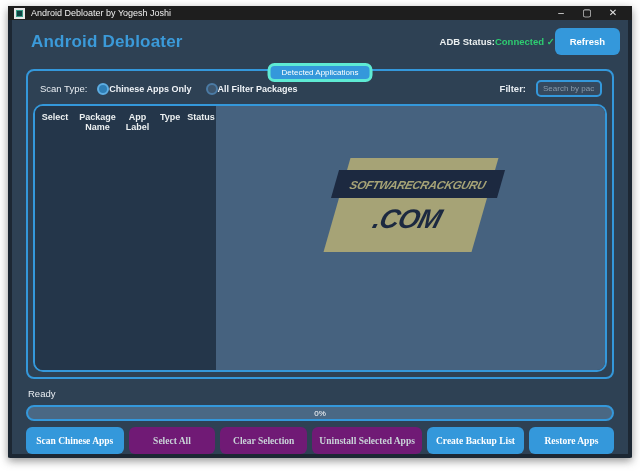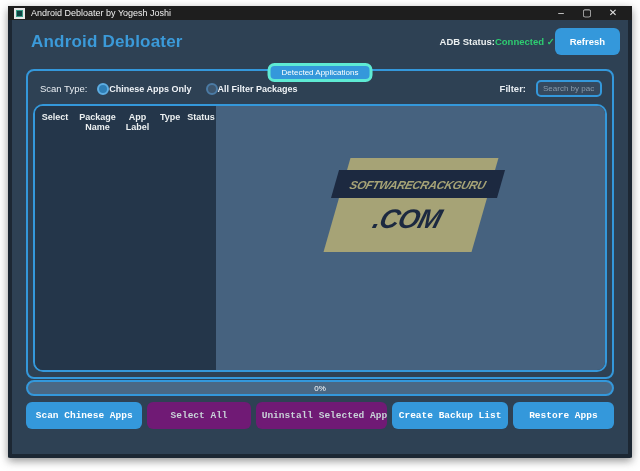--- a/index.html
+++ b/index.html
@@ -96,21 +96,21 @@
   }
   
   .statusline { padding:9px 16px 5px; color:#e9eef3; font-size:9.5px; flex:0 0 auto; }
   .progress {
     margin:1px 14px 0; height:16px; border:2px solid #3498db; border-radius:8px;
     background:#4a6884; color:#ffffff; font-size:8px; display:flex; align-items:center;
     justify-content:center; box-sizing:border-box; flex:0 0 auto;
   }
   .actions { display:flex; gap:5px; margin:6px 14px 0; height:27px; flex:0 0 auto; }
   .act-btn {
-    border:none; border-radius:6px; font-family:Liberation Mono, monospace; font-size:9.5px; font-weight:bold;
+    border:none; border-radius:6px; font-family:Liberation Serif, serif; font-size:9.5px; font-weight:bold;
     white-space:nowrap; overflow:hidden; cursor:pointer;
   }
   .btn-primary { background:#3498db; color:#ffffff; }
   .btn-disabled { background:#701a75; color:#c9d3d8; cursor:default; }
 </style>
 </head>
 <body>
 
 <div class="window">
 
@@ -168,26 +168,28 @@
             <div class="wm-band">
               <span>SOFTWARECRACKGURU</span>
             </div>
             <div class="wm-com">.COM</div>
           </div>
         </div>
       </div>
     </div>
   </div>
 
+  <div class="statusline">Ready</div>
 
   <div class="progress">
     <span>0%</span>
   </div>
 
   <div class="actions">
     <button class="act-btn btn-primary" style="flex:103">Scan Chinese Apps</button>
     <button class="act-btn btn-disabled" style="flex:90">Select All</button>
+    <button class="act-btn btn-disabled" style="flex:90">Clear Selection</button>
     <button class="act-btn btn-disabled" style="flex:118">Uninstall Selected Apps</button>
     <button class="act-btn btn-primary" style="flex:102">Create Backup List</button>
     <button class="act-btn btn-primary" style="flex:88">Restore Apps</button>
   </div>
 
 </div>
 
 </body></html>

